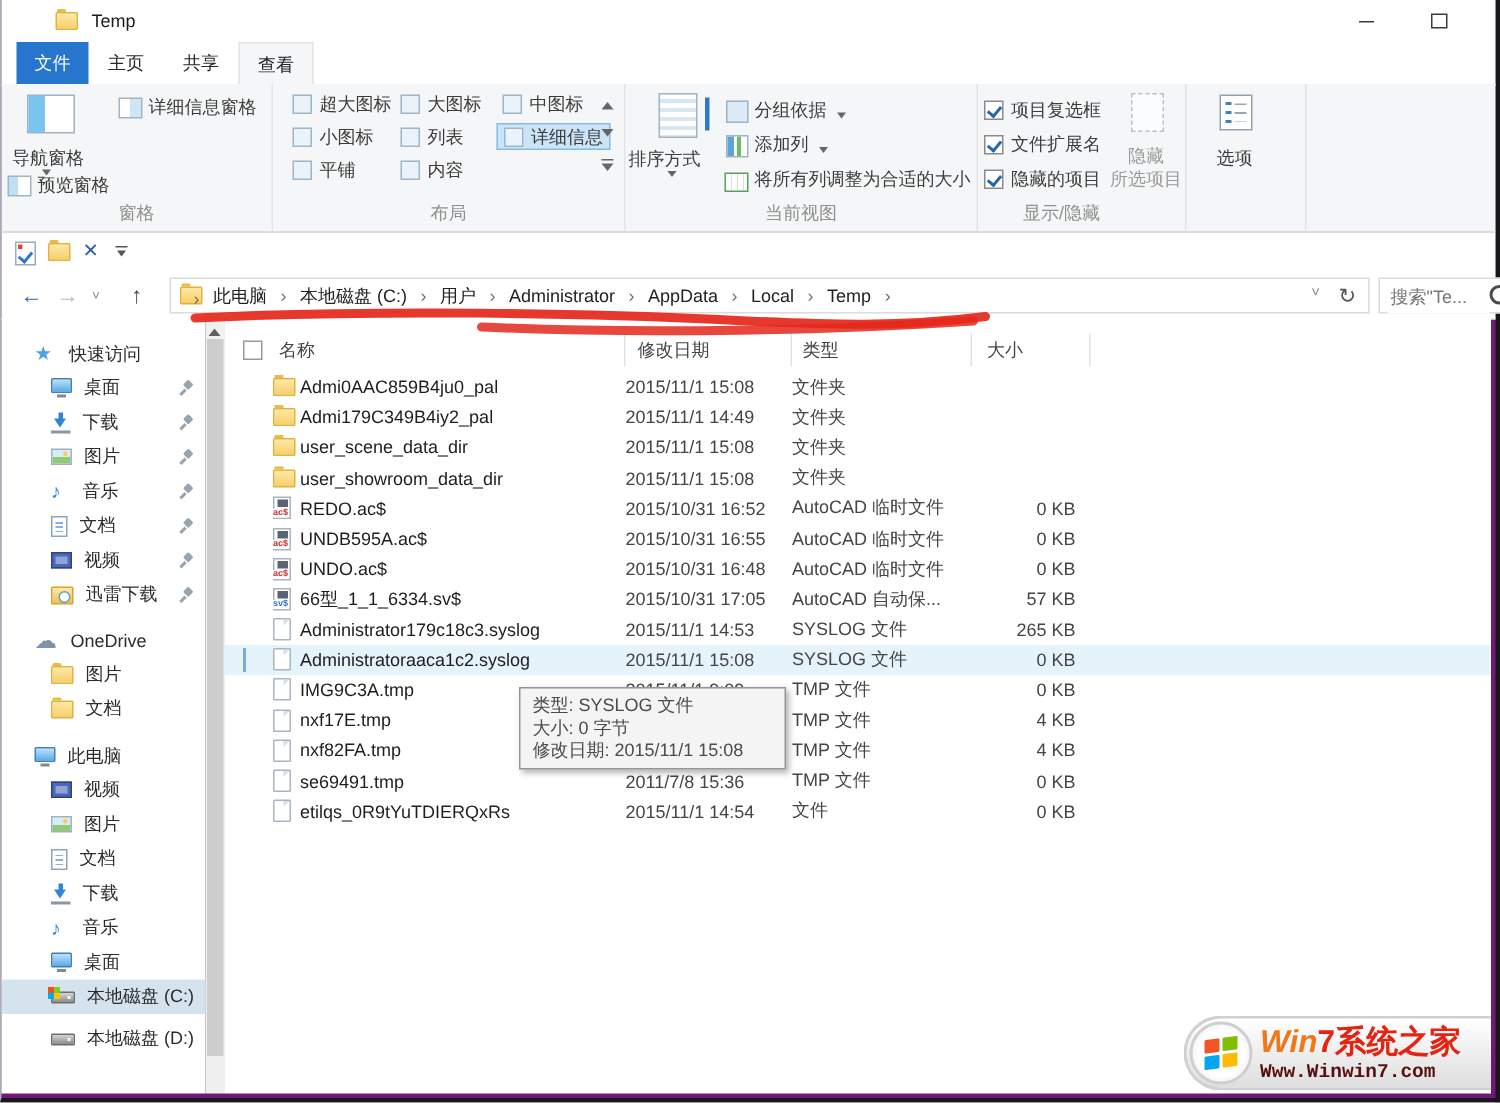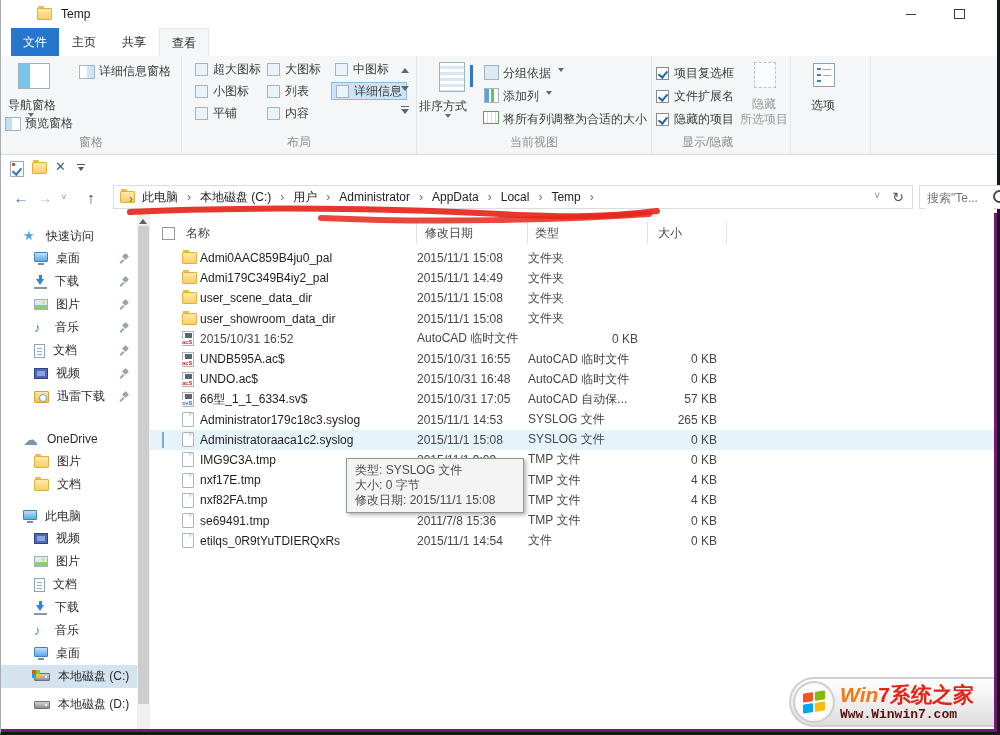--- a/index.html
+++ b/index.html
@@ -48,21 +48,21 @@
   .lg-scrollbtn{position:absolute;right:5px;width:13px;height:16px;display:flex;align-items:center;justify-content:center}
   .tri-up{width:0;height:0;border:4px solid transparent;border-bottom:5px solid #666}
   .tri-dn{width:0;height:0;border:4px solid transparent;border-top:5px solid #666}
   .tri-more{display:flex;flex-direction:column;align-items:center}
   .tri-more i{display:block;width:8px;height:1px;background:#666;margin-bottom:2px}
   
   .r-sort{position:absolute;left:22px;top:6px;width:24px;height:28px;border:1px solid #9fb3c3;background:repeating-linear-gradient(180deg,#fff 0 3px,#d8e7f2 3px 6px)}
   .r-sort::after{content:"";position:absolute;right:-9px;top:2px;width:3px;height:22px;background:#2e77c8}
   .sortlabel{position:absolute;left:2px;top:42px;width:60px;text-align:left}
   .sortcaret{position:absolute;left:28px;top:58px;width:0;height:0;border:3px solid transparent;border-top:4px solid #666}
-  .g3row{position:absolute;left:67px;display:flex;align-items:flex-start;gap:4px}
+  .g3row{position:absolute;left:67px;display:flex;align-items:flex-end;gap:4px}
   .r-group{width:13px;height:13px;border:1px solid #9fb3c3;background:#dceaf5;flex:none}
   .r-addcol{width:13px;height:13px;border:1px solid #9fb3c3;background:linear-gradient(90deg,#5ba3d9 0 4px,#fff 4px 6px,#6abf5f 6px 9px,#fff 9px);flex:none}
   .r-sizecol{width:14px;height:11px;border:1px solid #58a05c;background:repeating-linear-gradient(90deg,#fff 0 3px,#cfe8cf 3px 4px);flex:none}
   
   .chkrow{position:absolute;left:4px;display:flex;align-items:center;gap:5px}
   .rchk{width:13px;height:13px;border:1px solid #8a8a8a;background:#fff;position:relative;flex:none;box-sizing:border-box}
   .rchk::after{content:"";position:absolute;left:3px;top:1px;width:4px;height:7px;border:solid #2467a8;border-width:0 2px 2px 0;transform:rotate(40deg)}
   .r-hide{position:absolute;left:102px;top:6px;width:20px;height:24px;border:1px dashed #b8c2cc;background:#fbfcfd}
   .hidelab{position:absolute;left:88px;width:48px;text-align:center;color:#9a9a9a}
   
@@ -374,21 +374,21 @@
       <span class="ic ic-video"></span>
       <span class="slabel">视频</span>
       <span class="pin"></span>
       </div>
     <div class="srow child">
       <span class="ic ic-thunder"></span>
       <span class="slabel">迅雷下载</span>
       <span class="pin"></span>
       </div>
 
-    <div class="srow sec" style="margin-top:20px">
+    <div class="srow sec" style="margin-top:8px">
       <span class="ic ic-cloud"></span>
       <span class="slabel">OneDrive</span>
       </div>
     <div class="srow child">
       <span class="ic ic-folder"></span>
       <span class="slabel">图片</span>
       </div>
     <div class="srow child">
       <span class="ic ic-folder"></span>
       <span class="slabel">文档</span>
@@ -483,20 +483,21 @@
           <span class="fi fi-folder"></span>
           <span class="c-name">user_showroom_data_dir</span>
           <span class="c-date">2015/11/1 15:08</span>
           <span class="c-type">文件夹</span>
           <span class="c-size"></span>
         </div>
       <div class="frow">
           <span></span>
           <span></span>
           <span class="fi fi-acad"></span>
+          <span class="c-name">REDO.ac$</span>
           <span class="c-date">2015/10/31 16:52</span>
           <span class="c-type">AutoCAD 临时文件</span>
           <span class="c-size">0 KB</span>
         </div>
       <div class="frow">
           <span></span>
           <span></span>
           <span class="fi fi-acad"></span>
           <span class="c-name">UNDB595A.ac$</span>
           <span class="c-date">2015/10/31 16:55</span>

